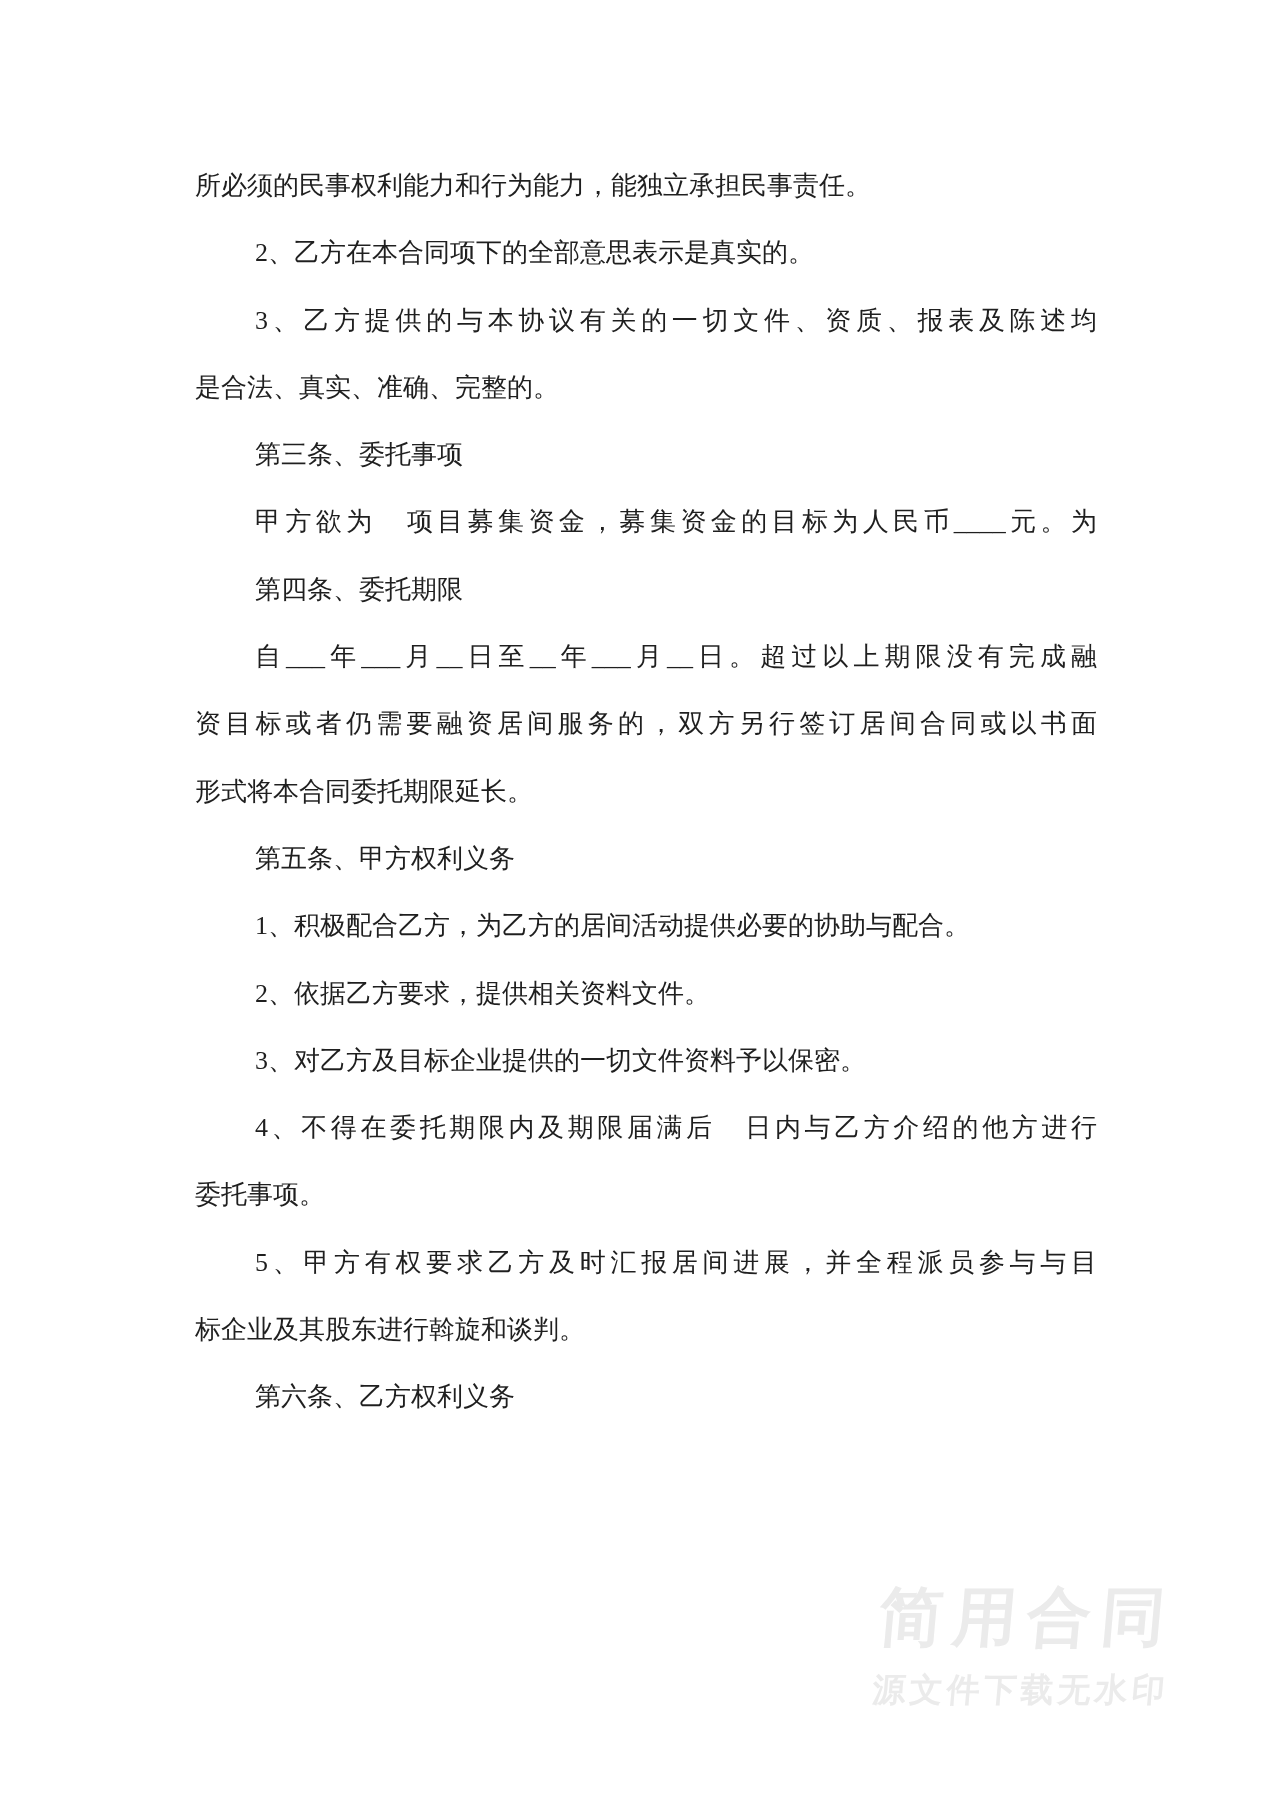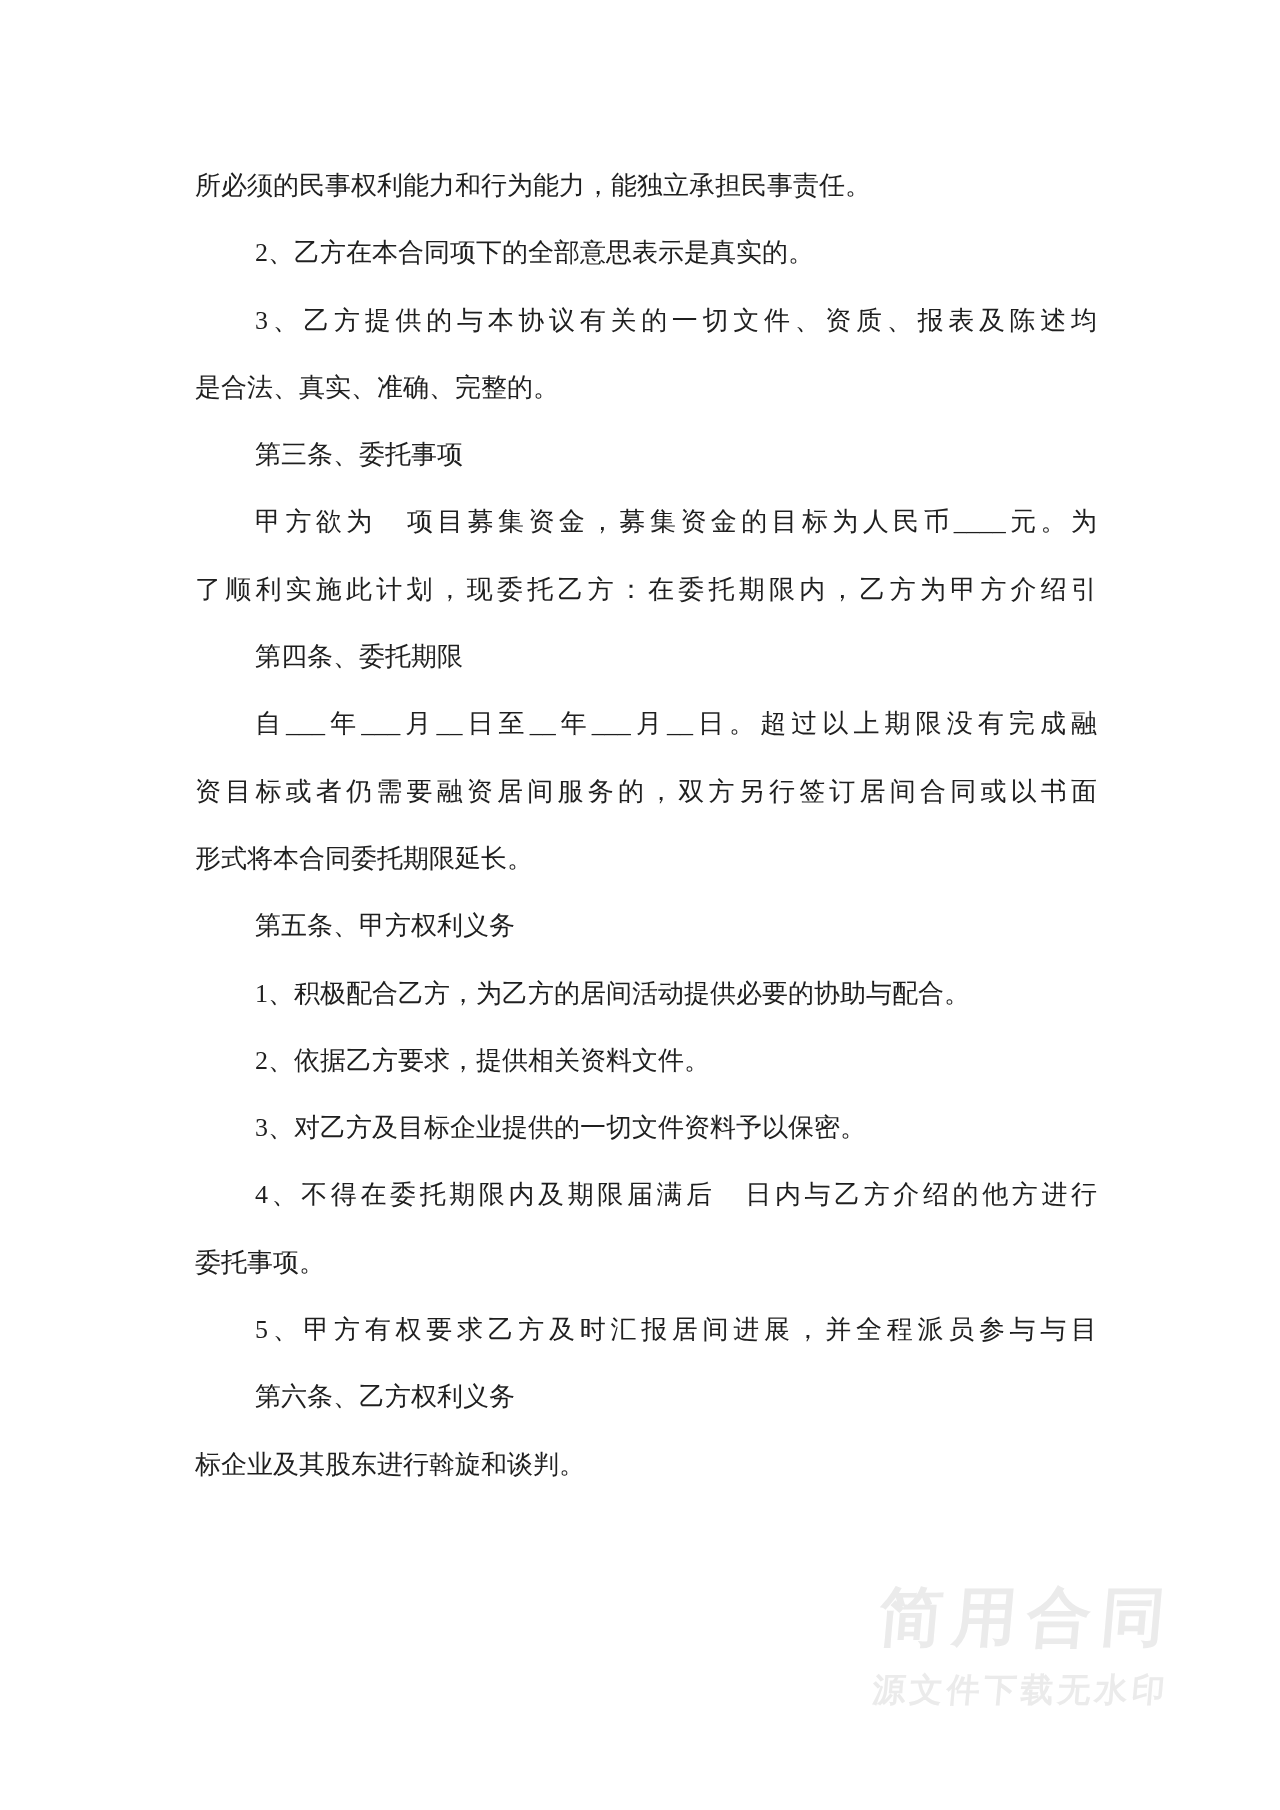--- a/index.html
+++ b/index.html
@@ -65,33 +65,32 @@
 <body>
 
 <div class="page">
   <div class="content">
     <div class="line">所必须的民事权利能力和行为能力，能独立承担民事责任。</div>
     <div class="line indent">2、乙方在本合同项下的全部意思表示是真实的。</div>
     <div class="line indent fill">3、乙方提供的与本协议有关的一切文件、资质、报表及陈述均</div>
     <div class="line">是合法、真实、准确、完整的。</div>
     <div class="line indent">第三条、委托事项</div>
     <div class="line indent fill">甲方欲为　项目募集资金，募集资金的目标为人民币____元。为</div>
-    <div class="line fill">了顺利实施此计划，现委托乙方：在委托期限内，乙方为甲方介绍引</div>
     <div class="line indent">第四条、委托期限</div>
     <div class="line indent fill">自___年___月__日至__年___月__日。超过以上期限没有完成融</div>
     <div class="line fill">资目标或者仍需要融资居间服务的，双方另行签订居间合同或以书面</div>
     <div class="line">形式将本合同委托期限延长。</div>
     <div class="line indent">第五条、甲方权利义务</div>
     <div class="line indent">1、积极配合乙方，为乙方的居间活动提供必要的协助与配合。</div>
     <div class="line indent">2、依据乙方要求，提供相关资料文件。</div>
     <div class="line indent">3、对乙方及目标企业提供的一切文件资料予以保密。</div>
     <div class="line indent fill">4、不得在委托期限内及期限届满后　日内与乙方介绍的他方进行</div>
     <div class="line">委托事项。</div>
     <div class="line indent fill">5、甲方有权要求乙方及时汇报居间进展，并全程派员参与与目</div>
+    <div class="line">标企业及其股东进行斡旋和谈判。</div>
     <div class="line indent">第六条、乙方权利义务</div>
-    <div class="line">标企业及其股东进行斡旋和谈判。</div>
   </div>
 
   <div class="watermark">
     <div class="wm-title">简用合同</div>
     <div class="wm-subtitle">源文件下载无水印</div>
   </div>
 </div>
 
 </body></html>

